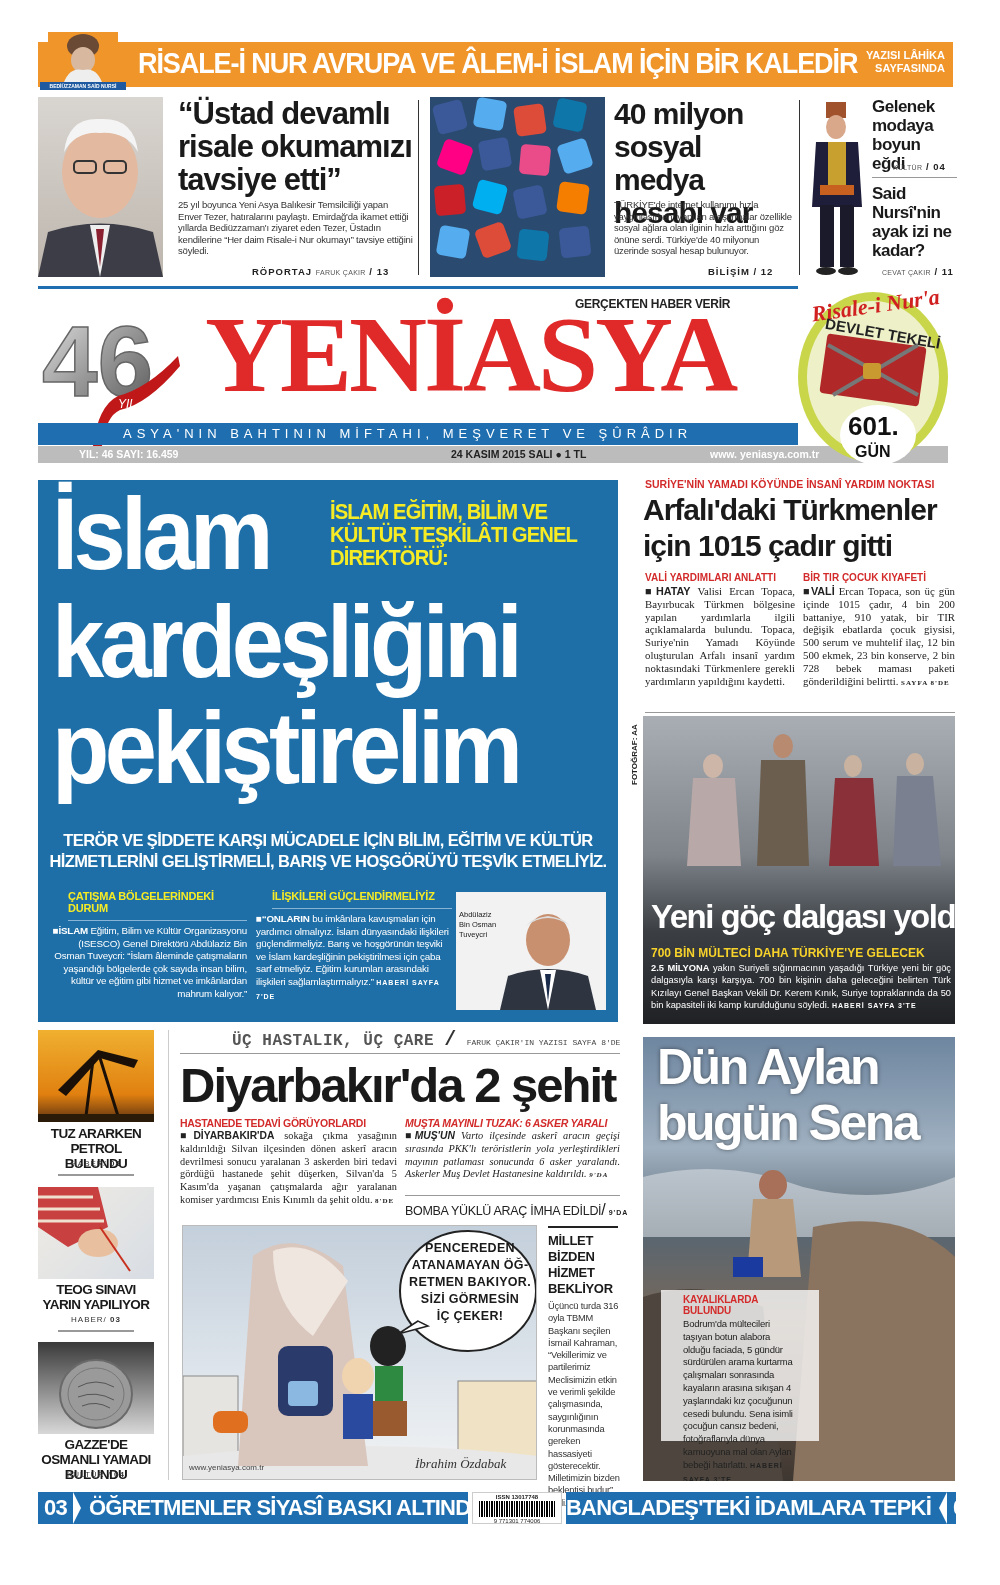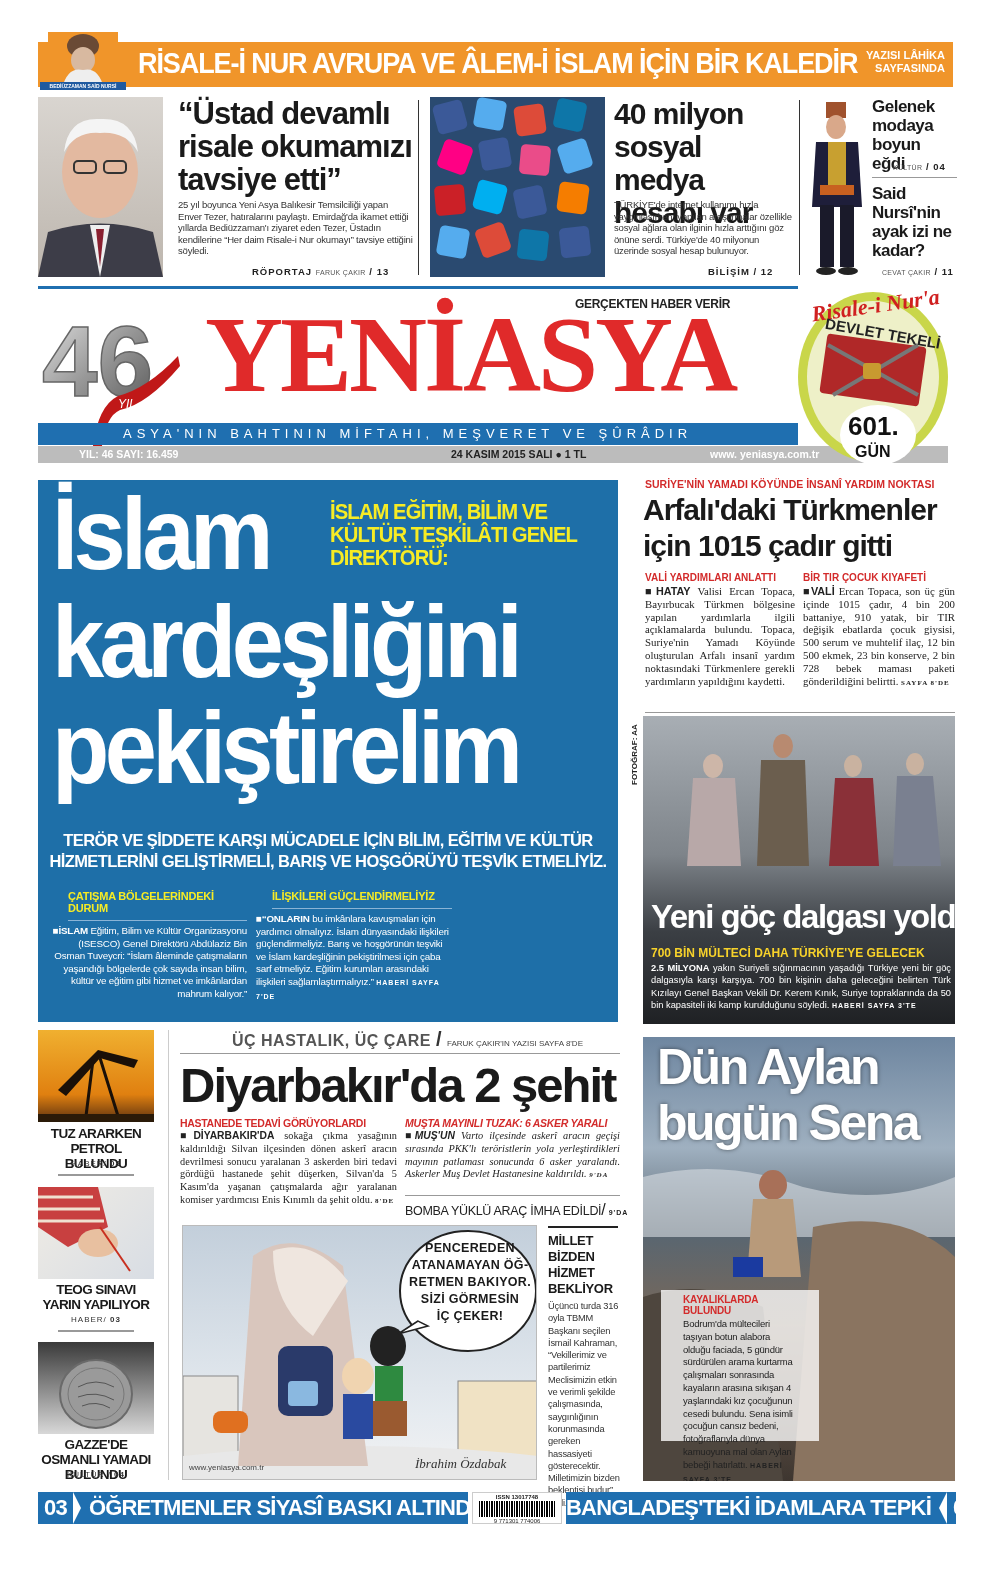--- a/index.html
+++ b/index.html
@@ -194,20 +194,31 @@
   <div class="abs lead-deck">TERÖR VE ŞİDDETE KARŞI MÜCADELE İÇİN BİLİM, EĞİTİM VE KÜLTÜR HİZMETLERİNİ GELİŞTİRMELİ, BARIŞ VE HOŞGÖRÜYÜ TEŞVİK ETMELİYİZ.</div>
 
   <div class="abs" style="left:14px;top:410px;width:195px;">
     <div class="lead-sub-h">ÇATIŞMA BÖLGELERİNDEKİ DURUM</div>
     <div class="lead-col" style="text-align:right;margin-top:4px;">■<b>İSLAM</b><span> Eğitim, Bilim ve Kültür Organizasyonu (ISESCO) Genel Direktörü Abdülaziz Bin Osman Tuveycri: “İslam âleminde çatışmaların yaşandığı bölgelerde çok sayıda insan bilim, kültür ve eğitim gibi hizmet ve imkânlardan mahrum kalıyor.”</span></div>
   </div>
   <div class="abs" style="left:218px;top:410px;width:196px;">
     <div class="lead-sub-h">İLİŞKİLERİ GÜÇLENDİRMELİYİZ</div>
     <div class="lead-col" style="margin-top:4px;">■<b>“ONLARIN</b><span> bu imkânlara kavuşmaları için yardımcı olmalıyız. İslam dünyasındaki ilişkileri güçlendirmeliyiz. Barış ve hoşgörünün teşviki ve İslam kardeşliğinin pekiştirilmesi için çaba sarf etmeliyiz. Eğitim kurumları arasındaki ilişkileri sağlamlaştırmalıyız.”</span> <span class="ref">HABERİ SAYFA 7'DE</span></div>
   </div>
+  <div class="photo" style="left:418px;top:412px;width:150px;height:118px;background:#fff;">
+    <svg width="150" height="118" viewBox="0 0 150 118">
+      <rect width="150" height="118" fill="#f2f2f2"></rect>
+      <ellipse cx="92" cy="48" rx="22" ry="26" fill="#c99070"></ellipse>
+      <path d="M70 34 Q92 18 114 34 Q108 26 92 24 Q76 26 70 34Z" fill="#ddd"></path>
+      <path d="M44 118 L52 84 Q92 70 132 84 L140 118Z" fill="#2e3440"></path>
+      <path d="M84 78 L92 118 L100 78Z" fill="#fff"></path>
+      <path d="M89 82 L92 110 L95 82Z" fill="#1a2a4a"></path>
+    </svg>
+    <div class="abs" style="left:3px;top:18px;width:45px;font-size:7.5px;line-height:10px;color:#222;">Abdülaziz Bin Osman Tuveycri</div>
+  </div>
 </div>
 
 <div class="abs kicker-red" style="left:645px;top:478px;font-size:10.5px;letter-spacing:0px;">SURİYE'NİN YAMADI KÖYÜNDE İNSANÎ YARDIM NOKTASI</div>
 <div class="abs rt-title" style="left:643px;top:492px;width:320px;font-size:30px;line-height:36px;">
   <div>Arfalı'daki Türkmenler</div>
   <div>için 1015 çadır gitti</div>
 </div>
 <div class="abs" style="left:645px;top:572px;width:150px;">
   <div class="kicker-red" style="font-size:10px;">VALİ YARDIMLARI ANLATTI</div>
   <div class="serif-body" style="margin-top:2px;">■<b>HATAY</b><span> Valisi Ercan Topaca, Bayırbucak Türkmen bölgesine yapılan yardımlarla ilgili açıklamalarda bulundu. Topaca, Suriye'nin Yamadı Köyünde oluşturulan Arfalı insanî yardım noktasındaki Türkmenlere gerekli yardımların yapıldığını kaydetti.</span></div>
@@ -265,21 +276,21 @@
     <ellipse cx="58" cy="52" rx="36" ry="34" fill="#9a9a9a" stroke="#6a6a6a" stroke-width="2"></ellipse>
     <ellipse cx="58" cy="52" rx="28" ry="26" fill="none" stroke="#777" stroke-width="1"></ellipse>
     <path d="M40 45 Q58 35 76 45 M40 55 Q58 48 76 58 M44 64 Q58 58 72 66" stroke="#555" fill="none"></path>
   </svg>
 </div>
 <div class="abs mini-title" style="left:38px;top:1437px;width:116px;">GAZZE'DE OSMANLI YAMADI BULUNDU</div>
 <div class="abs mini-ref" style="left:38px;top:1470px;width:116px;"><span>KÜLTÜR /</span> <b>04</b></div>
 
 <div class="vrule" style="left:168px;top:1030px;height:450px;background:#ccc;"></div>
 
-<div class="abs" style="left:232px;top:1028px;font-size:16px;font-weight:bold;color:#555;letter-spacing:0.5px;">
+<div class="abs" style="left:232px;top:1028px;font-size:16px;font-weight:bold;color:#555;letter-spacing:0.5px;font-family:Liberation Mono, monospace;">
   <span>ÜÇ HASTALIK, ÜÇ ÇARE</span> <span style="font-size:20px;color:#333;">/</span>
   <span style="font-size:8px;font-weight:normal;color:#444;letter-spacing:0;">FARUK ÇAKIR'IN YAZISI SAYFA 8'DE</span>
 </div>
 <div class="hline" style="left:180px;top:1053px;width:440px;"></div>
 
 <div class="abs rt-title" style="left:180px;top:1055px;font-size:49px;line-height:60px;letter-spacing:-2px;white-space:nowrap;">Diyarbakır'da 2 şehit</div>
 <div class="abs" style="left:180px;top:1117px;width:217px;">
   <div class="kicker-red" style="font-size:10.5px;letter-spacing:-0.3px;">HASTANEDE TEDAVİ GÖRÜYORLARDI</div>
   <div class="serif-body" style="font-size:10.3px;line-height:12.8px;margin-top:1px;">■<b>DİYARBAKIR'DA</b><span> sokağa çıkma yasağının kaldırıldığı Silvan ilçesinden dönen askerî aracın devrilmesi sonucu yaralanan 3 askerden biri tedavi gördüğü hastanede şehit düşerken, Silvan'da 5 Kasım'da yaşanan çatışmalarda ağır yaralanan komiser yardımcısı Enis Kınımlı da şehit oldu.</span> <span class="ref">8'DE</span></div>
 </div>

